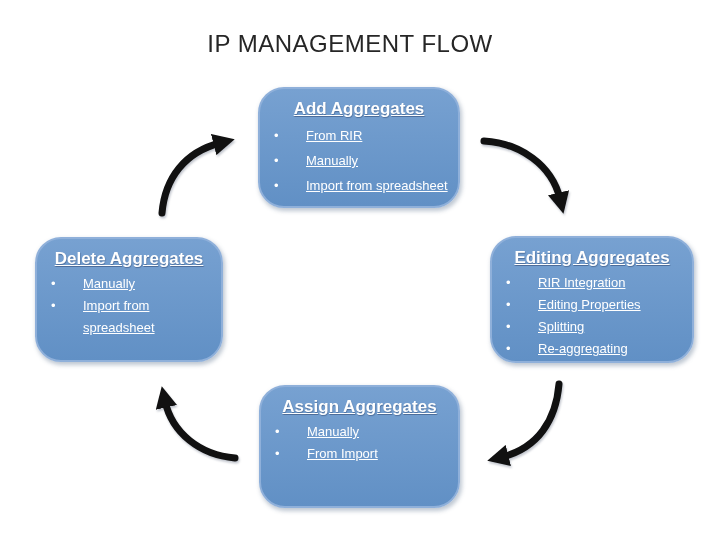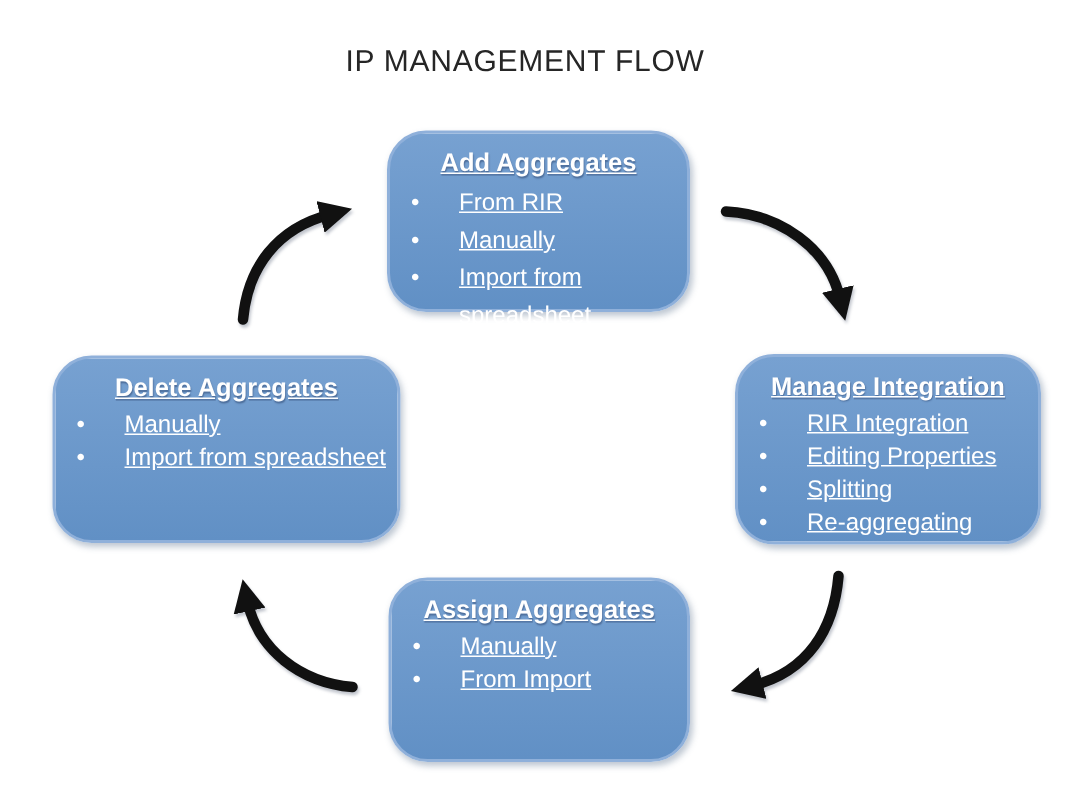--- a/index.html
+++ b/index.html
@@ -14,21 +14,21 @@
     height: 540px;
     background: #ffffff;
     overflow: hidden;
   }
   .main-title {
     position: absolute;
     top: 30px;
     left: 0;
     width: 700px;
     text-align: center;
-    font-size: 20px;
+    font-size: 24px;
     letter-spacing: 0.5px;
     color: var(--title_text, #262626);
   }
   .node {
     position: absolute;
     box-sizing: border-box;
     border-radius: 26px;
     background: linear-gradient(to bottom, var(--box_fill_top, #77a1d1), var(--box_fill_bottom, #6190c5));
     border: 2px solid var(--box_border, #8fb0da);
     box-shadow: 1.5px 2.5px 4px rgba(110, 130, 155, 0.45);
@@ -43,36 +43,36 @@
     text-shadow: 0.5px 1px 1px rgba(30, 50, 90, 0.45);
   }
   .node ul {
     margin: 2px 0 0 0;
     padding: 0;
     list-style: none;
   }
   .node li {
     position: relative;
     padding-left: 46px;
-    font-size: 16px;
+    font-size: 13px;
   }
   .node li::before {
     content: "\2022";
     position: absolute;
     left: 14px;
     top: 0;
   }
   .rows-3 li { line-height: 25px; }
   .rows-4 li { line-height: 22px; }
   .rows-2 li { line-height: 22px; }
 
   #node-add    { left: 258px; top:  87px; width: 202px; height: 121px; }
   #node-manage { left: 490px; top: 236px; width: 204px; height: 127px; }
   #node-assign { left: 259px; top: 385px; width: 201px; height: 123px; }
-  #node-delete { left:  35px; top: 237px; width: 232px; height: 125px; }
+  #node-delete { left:  35px; top: 237px; width: 188px; height: 125px; }
 
   svg.arrows {
     position: absolute;
     inset: 0;
     pointer-events: none;
     filter: drop-shadow(1px 2px 1px rgba(100, 110, 130, 0.4));
   }
   svg.arrows path.curve {
     fill: none;
     stroke: var(--arrow, #111111);
@@ -103,21 +103,21 @@
   <div id="node-add" class="node rows-3">
     <h2>Add Aggregates</h2>
     <ul>
       <li>From RIR</li>
       <li>Manually</li>
       <li>Import from spreadsheet</li>
     </ul>
   </div>
 
   <div id="node-manage" class="node rows-4">
-    <h2>Manage Integration</h2>
+    <h2>Editing Aggregates</h2>
     <ul>
       <li>RIR Integration</li>
       <li>Editing Properties</li>
       <li>Splitting</li>
       <li>Re-aggregating</li>
     </ul>
   </div>
 
   <div id="node-assign" class="node rows-4">
     <h2>Assign Aggregates</h2>

